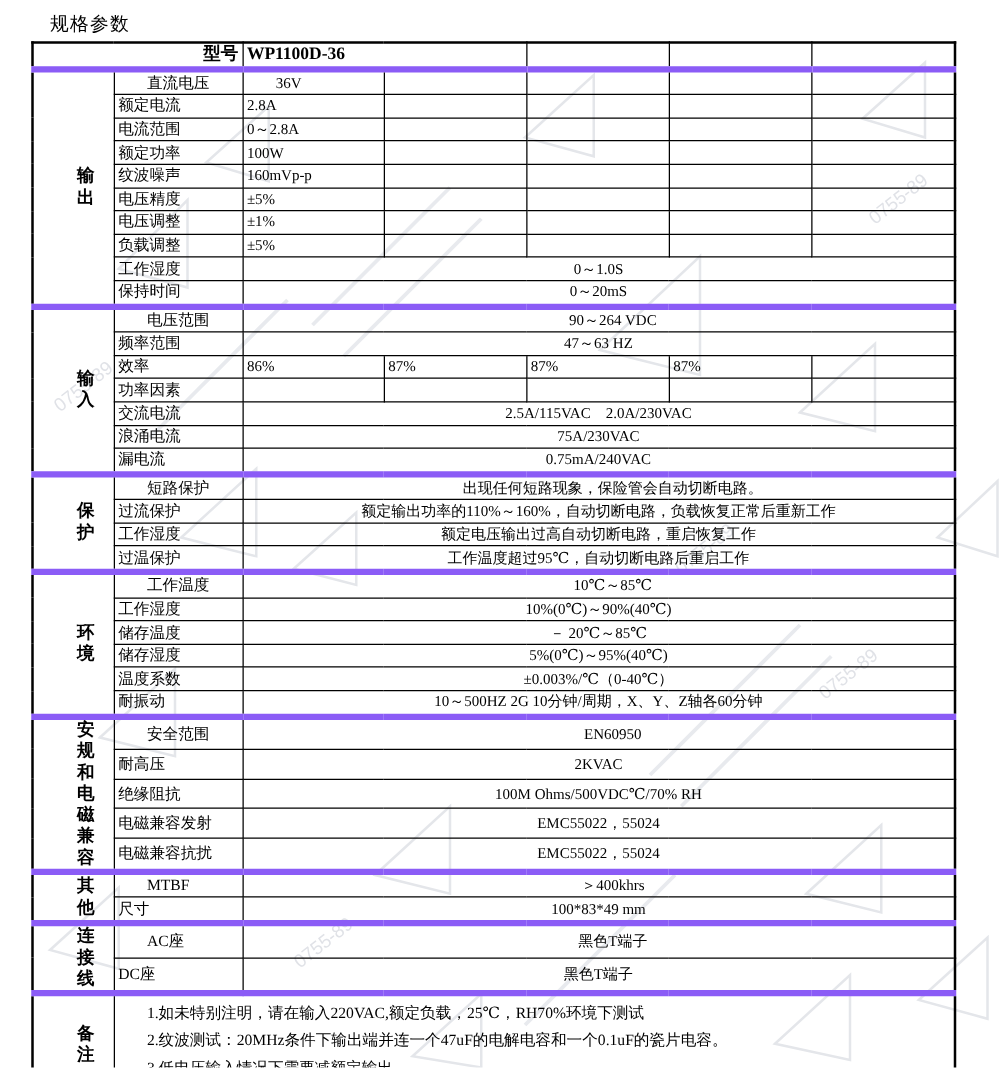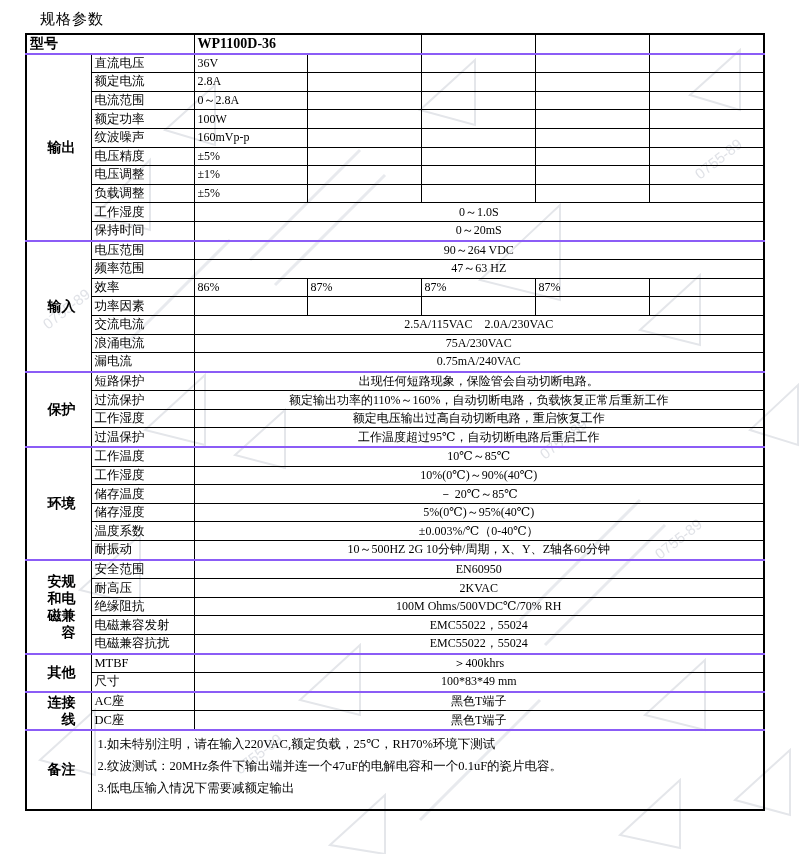--- a/index.html
+++ b/index.html
@@ -21,24 +21,24 @@
   table.spec{border:2px solid #000;}
   td{
     border:1px solid #000;height:17.6px;line-height:15px;
     font-size:12px;padding:0 3px;overflow:hidden;white-space:nowrap;
   }
   td.group-cell{
     text-align:right;font-weight:bold;font-size:14px;line-height:17px;
     white-space:normal;word-break:break-all;padding:0 15px;
   }
   td.param{font-size:12.5px;}
-  td.model-label{text-align:left;font-weight:bold;font-size:14px;}
+  td.model-label{text-align:right;font-weight:bold;font-size:14px;}
   td.model-value{font-weight:bold;font-size:14px;font-family:Liberation Serif, serif;}
   td.merged{text-align:center;margin-left:6px;}
-  tr.thick td{border-top:2px solid #8b5cf6;}
+  tr.thick td{border-top:5px solid #8b5cf6;padding-left:26px;}
   td.notes-cell{
     vertical-align:top;white-space:normal;height:74px;
     line-height:22px;font-size:12.5px;padding:2px 6px;margin-left:21px;
   }
   svg text{font-family:"Liberation Sans","DejaVu Sans",sans-serif;}
 </style>
 </head>
 <body>
 
 <svg class="wm" width="800" height="854" viewBox="0 0 800 854">

